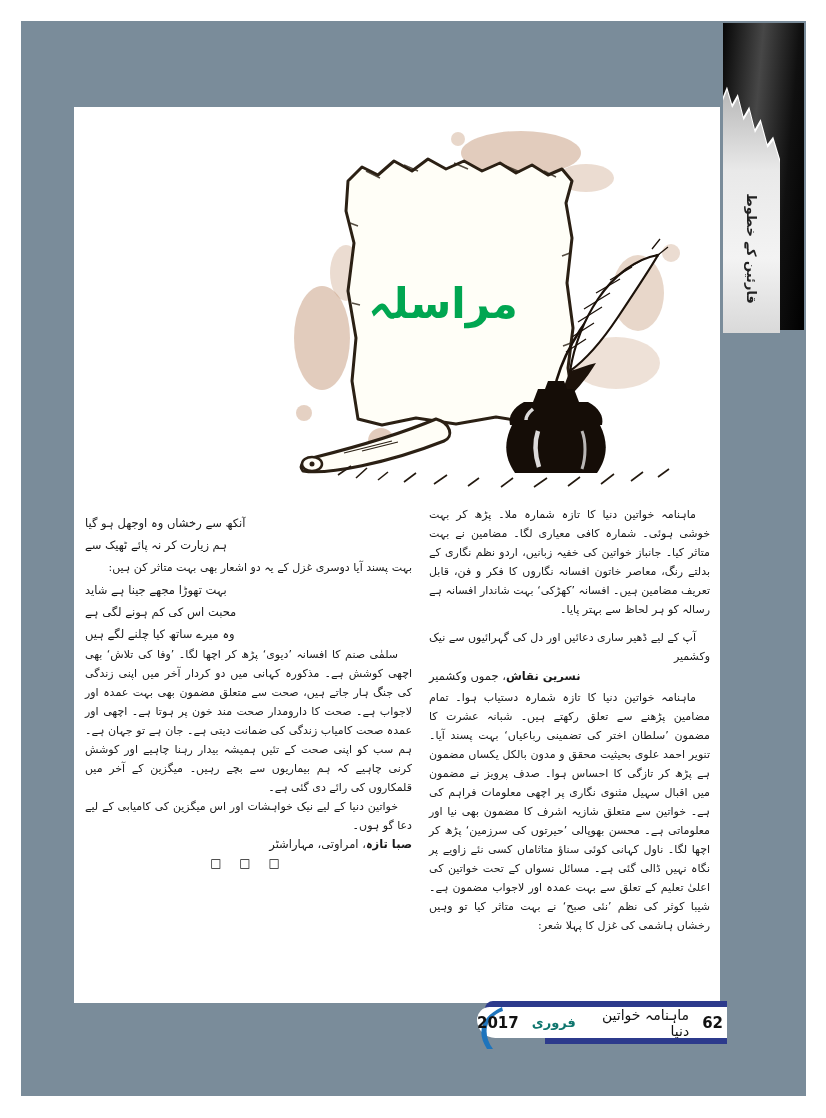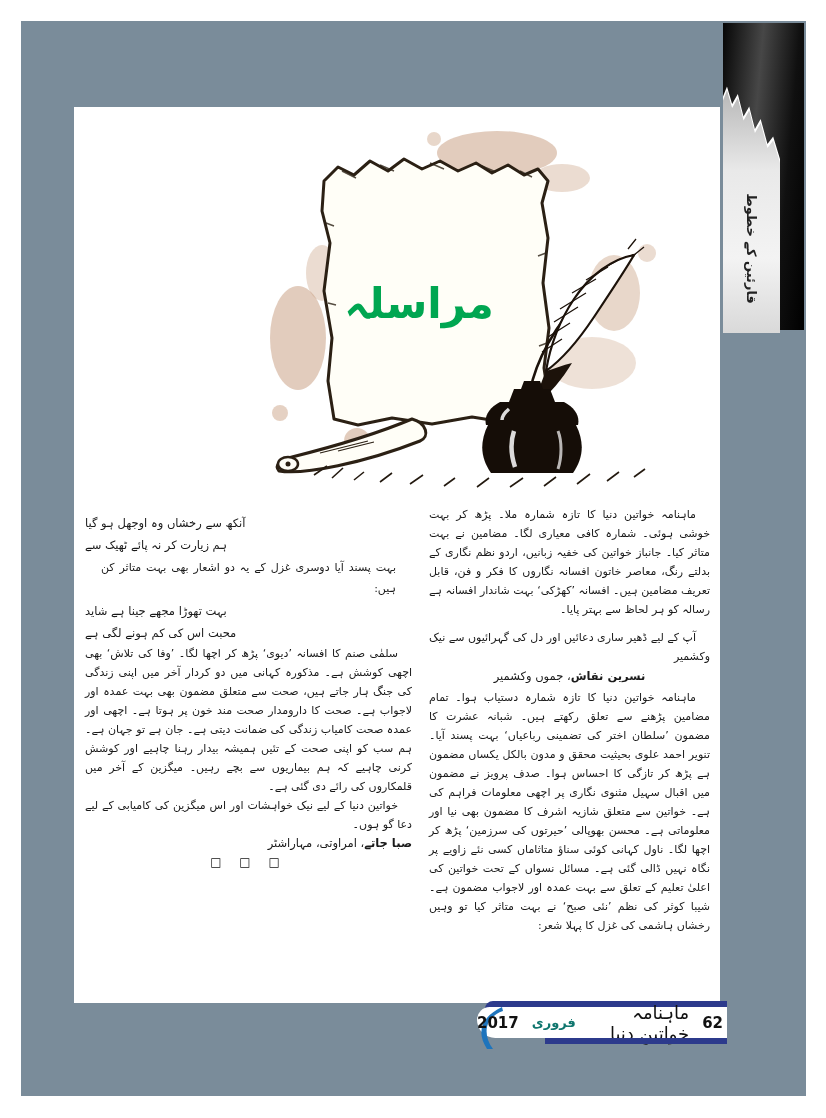--- a/index.html
+++ b/index.html
@@ -6,44 +6,44 @@
   body{
     width:826px;height:1118px;position:relative;background:#ffffff;
     font-family:"DejaVu Sans",sans-serif;color:#1a1a1a;overflow:hidden;
   }
   .slate-frame{position:absolute;left:21px;top:21px;width:785px;height:1075px;background:#7A8C9A;}
 
   
   .card{position:absolute;left:74px;top:107px;width:646px;height:896px;background:#ffffff;overflow:hidden;}
 
   
-  .illustration{position:absolute;left:188px;top:16px;width:420px;height:380px;}
+  .illustration{position:absolute;left:212px;top:16px;width:420px;height:380px;}
   .illustration svg{position:absolute;left:0;top:0;}
   .scroll-title{
     position:absolute;left:62px;top:156px;width:190px;text-align:center;
     font-size:42px;font-weight:bold;color:#00A651;letter-spacing:1px;
   }
 
   
   .columns{
     position:absolute;left:0;top:398px;width:100%;height:498px;
     padding:0 10px 0 11px;box-sizing:border-box;display:flex;gap:17px;
   }
   .col{min-width:0;}
   .col-a{width:281px;flex:none;}
   .col-b{width:327px;flex:none;padding-top:7px;box-sizing:border-box;}
   .body{font-size:11px;line-height:19px;text-align:justify;margin:0;}
   .indent{text-indent:14px;}
   .prayer{margin-top:9px;}
   .sig{font-size:11.5px;margin:3px 0 5px;}
   .sig b{font-weight:bold;}
-  .sig-left{text-align:center;}
+  .sig-left{text-align:left;}
   .sig-right{text-align:right;margin-top:2px;}
   .verse-line{font-size:11.5px;line-height:22px;text-align:left;}
-  .connector{font-size:11px;line-height:21px;margin:1px 16px;text-align:justify;}
+  .connector{font-size:11px;line-height:21px;margin:1px 0;text-align:justify;}
   .end-marks{text-align:center;font-size:12px;letter-spacing:7px;margin-top:5px;color:#111;}
 
   
   .side-tab{
     position:absolute;left:723px;top:23px;width:81px;height:307px;
     background:linear-gradient(95deg,#060606,#474747 38%,#101010 72%,#000);
   }
   .tab-tear,.tab-paper{
     position:absolute;left:0;width:57px;height:250px;
     clip-path:polygon(0 7%,7% 3%,16% 10%,26% 6%,36% 15%,46% 11%,56% 20%,66% 16%,78% 26%,88% 23%,100% 32%,100% 100%,0 100%);
@@ -53,21 +53,21 @@
   .tab-label-wrap{position:absolute;left:0;top:140px;width:57px;height:170px;display:flex;align-items:center;justify-content:center;}
   .tab-label{transform:rotate(90deg);white-space:nowrap;font-size:13px;font-weight:600;color:#222;}
 
   
   .footer-band{position:absolute;left:477px;top:1001px;width:250px;height:43px;}
   .band-top{position:absolute;left:8px;top:0;right:0;height:8px;background:#2C3A8C;border-top-left-radius:9px;}
   .band-white{position:absolute;left:0;top:6px;right:0;height:31px;background:#ffffff;border-top-left-radius:14px;border-bottom-left-radius:20px;}
   .band-bottom{position:absolute;right:0;bottom:0;width:182px;height:6px;background:#2C3A8C;}
   .band-content{position:absolute;left:0;top:0;right:0;bottom:0;display:flex;align-items:center;justify-content:center;gap:13px;padding-right:4px;}
   .pg,.year{font-weight:bold;font-size:15px;color:#111;}
-  .mag{font-size:18px;color:#111;}
+  .mag{font-size:14px;color:#111;}
   .month{font-size:13px;font-weight:600;color:#0f766e;}
   .swoosh{position:absolute;left:-3px;top:0;}
 </style>
 </head>
 <body>
 
 <div class="slate-frame"></div>
 
 <div class="card">
 
@@ -126,23 +126,24 @@
       <p class="body indent prayer">آپ کے لیے ڈھیر ساری دعائیں اور دل کی گہرائیوں سے نیک وکشمیر</p>
       <p class="sig sig-left"><b>نسرین نقاش</b><span>، جموں وکشمیر</span></p>
       <p class="body indent">ماہنامہ خواتین دنیا کا تازہ شمارہ دستیاب ہوا۔ تمام مضامین پڑھنے سے تعلق رکھتے ہیں۔ شبانہ عشرت کا مضمون ’سلطان اختر کی تضمینی رباعیاں‘ بہت پسند آیا۔ تنویر احمد علوی بحیثیت محقق و مدون بالکل یکساں مضمون ہے پڑھ کر تازگی کا احساس ہوا۔ صدف پرویز نے مضمون میں اقبال سہیل مثنوی نگاری پر اچھی معلومات فراہم کی ہے۔ خواتین سے متعلق شازیہ اشرف کا مضمون بھی نیا اور معلوماتی ہے۔ محسن بھوپالی ’حیرتوں کی سرزمین‘ پڑھ کر اچھا لگا۔ ناول کہانی کوئی سناؤ متاثاماں کسی نئے زاویے پر نگاہ نہیں ڈالی گئی ہے۔ مسائل نسواں کے تحت خواتین کی اعلیٰ تعلیم کے تعلق سے بہت عمدہ اور لاجواب مضمون ہے۔ شیبا کوثر کی نظم ’نئی صبح‘ نے بہت متاثر کیا تو وہیں رخشاں ہاشمی کی غزل کا پہلا شعر:</p>
     </div>
     <div class="col col-b">
       <div class="verse-line">آنکھ سے رخشاں وہ اوجھل ہو گیا</div>
       <div class="verse-line">ہم زیارت کر نہ پائے ٹھیک سے</div>
       <p class="connector">بہت پسند آیا دوسری غزل کے یہ دو اشعار بھی بہت متاثر کن ہیں:</p>
       <div class="verse-line">بہت تھوڑا مجھے جینا ہے شاید</div>
       <div class="verse-line">محبت اس کی کم ہونے لگی ہے</div>
+      <div class="verse-line">وہ میرے ساتھ کیا چلنے لگے ہیں</div>
       <p class="body indent">سلمٰی صنم کا افسانہ ’دیوی‘ پڑھ کر اچھا لگا۔ ’وفا کی تلاش‘ بھی اچھی کوشش ہے۔ مذکورہ کہانی میں دو کردار آخر میں اپنی زندگی کی جنگ ہار جاتے ہیں، صحت سے متعلق مضمون بھی بہت عمدہ اور لاجواب ہے۔ صحت کا دارومدار صحت مند خون پر ہوتا ہے۔ اچھی اور عمدہ صحت کامیاب زندگی کی ضمانت دیتی ہے۔ جان ہے تو جہان ہے۔ ہم سب کو اپنی صحت کے تئیں ہمیشہ بیدار رہنا چاہیے اور کوشش کرنی چاہیے کہ ہم بیماریوں سے بچے رہیں۔ میگزین کے آخر میں قلمکاروں کی رائے دی گئی ہے۔</p>
       <p class="body indent">خواتین دنیا کے لیے نیک خواہشات اور اس میگزین کی کامیابی کے لیے دعا گو ہوں۔</p>
-      <p class="sig sig-right"><b>صبا جاتے</b><span>، امراوتی، مہاراشٹر</span></p>
+      <p class="sig sig-right"><b>صبا تازہ</b><span>، امراوتی، مہاراشٹر</span></p>
       <div class="end-marks">□ □ □</div>
     </div>
   </div>
 </div>
 
 <div class="side-tab">
   <div class="tab-tear"></div>
   <div class="tab-paper"></div>
   <div class="tab-label-wrap">
     <span class="tab-label" dir="rtl">قارئین کے خطوط</span>

